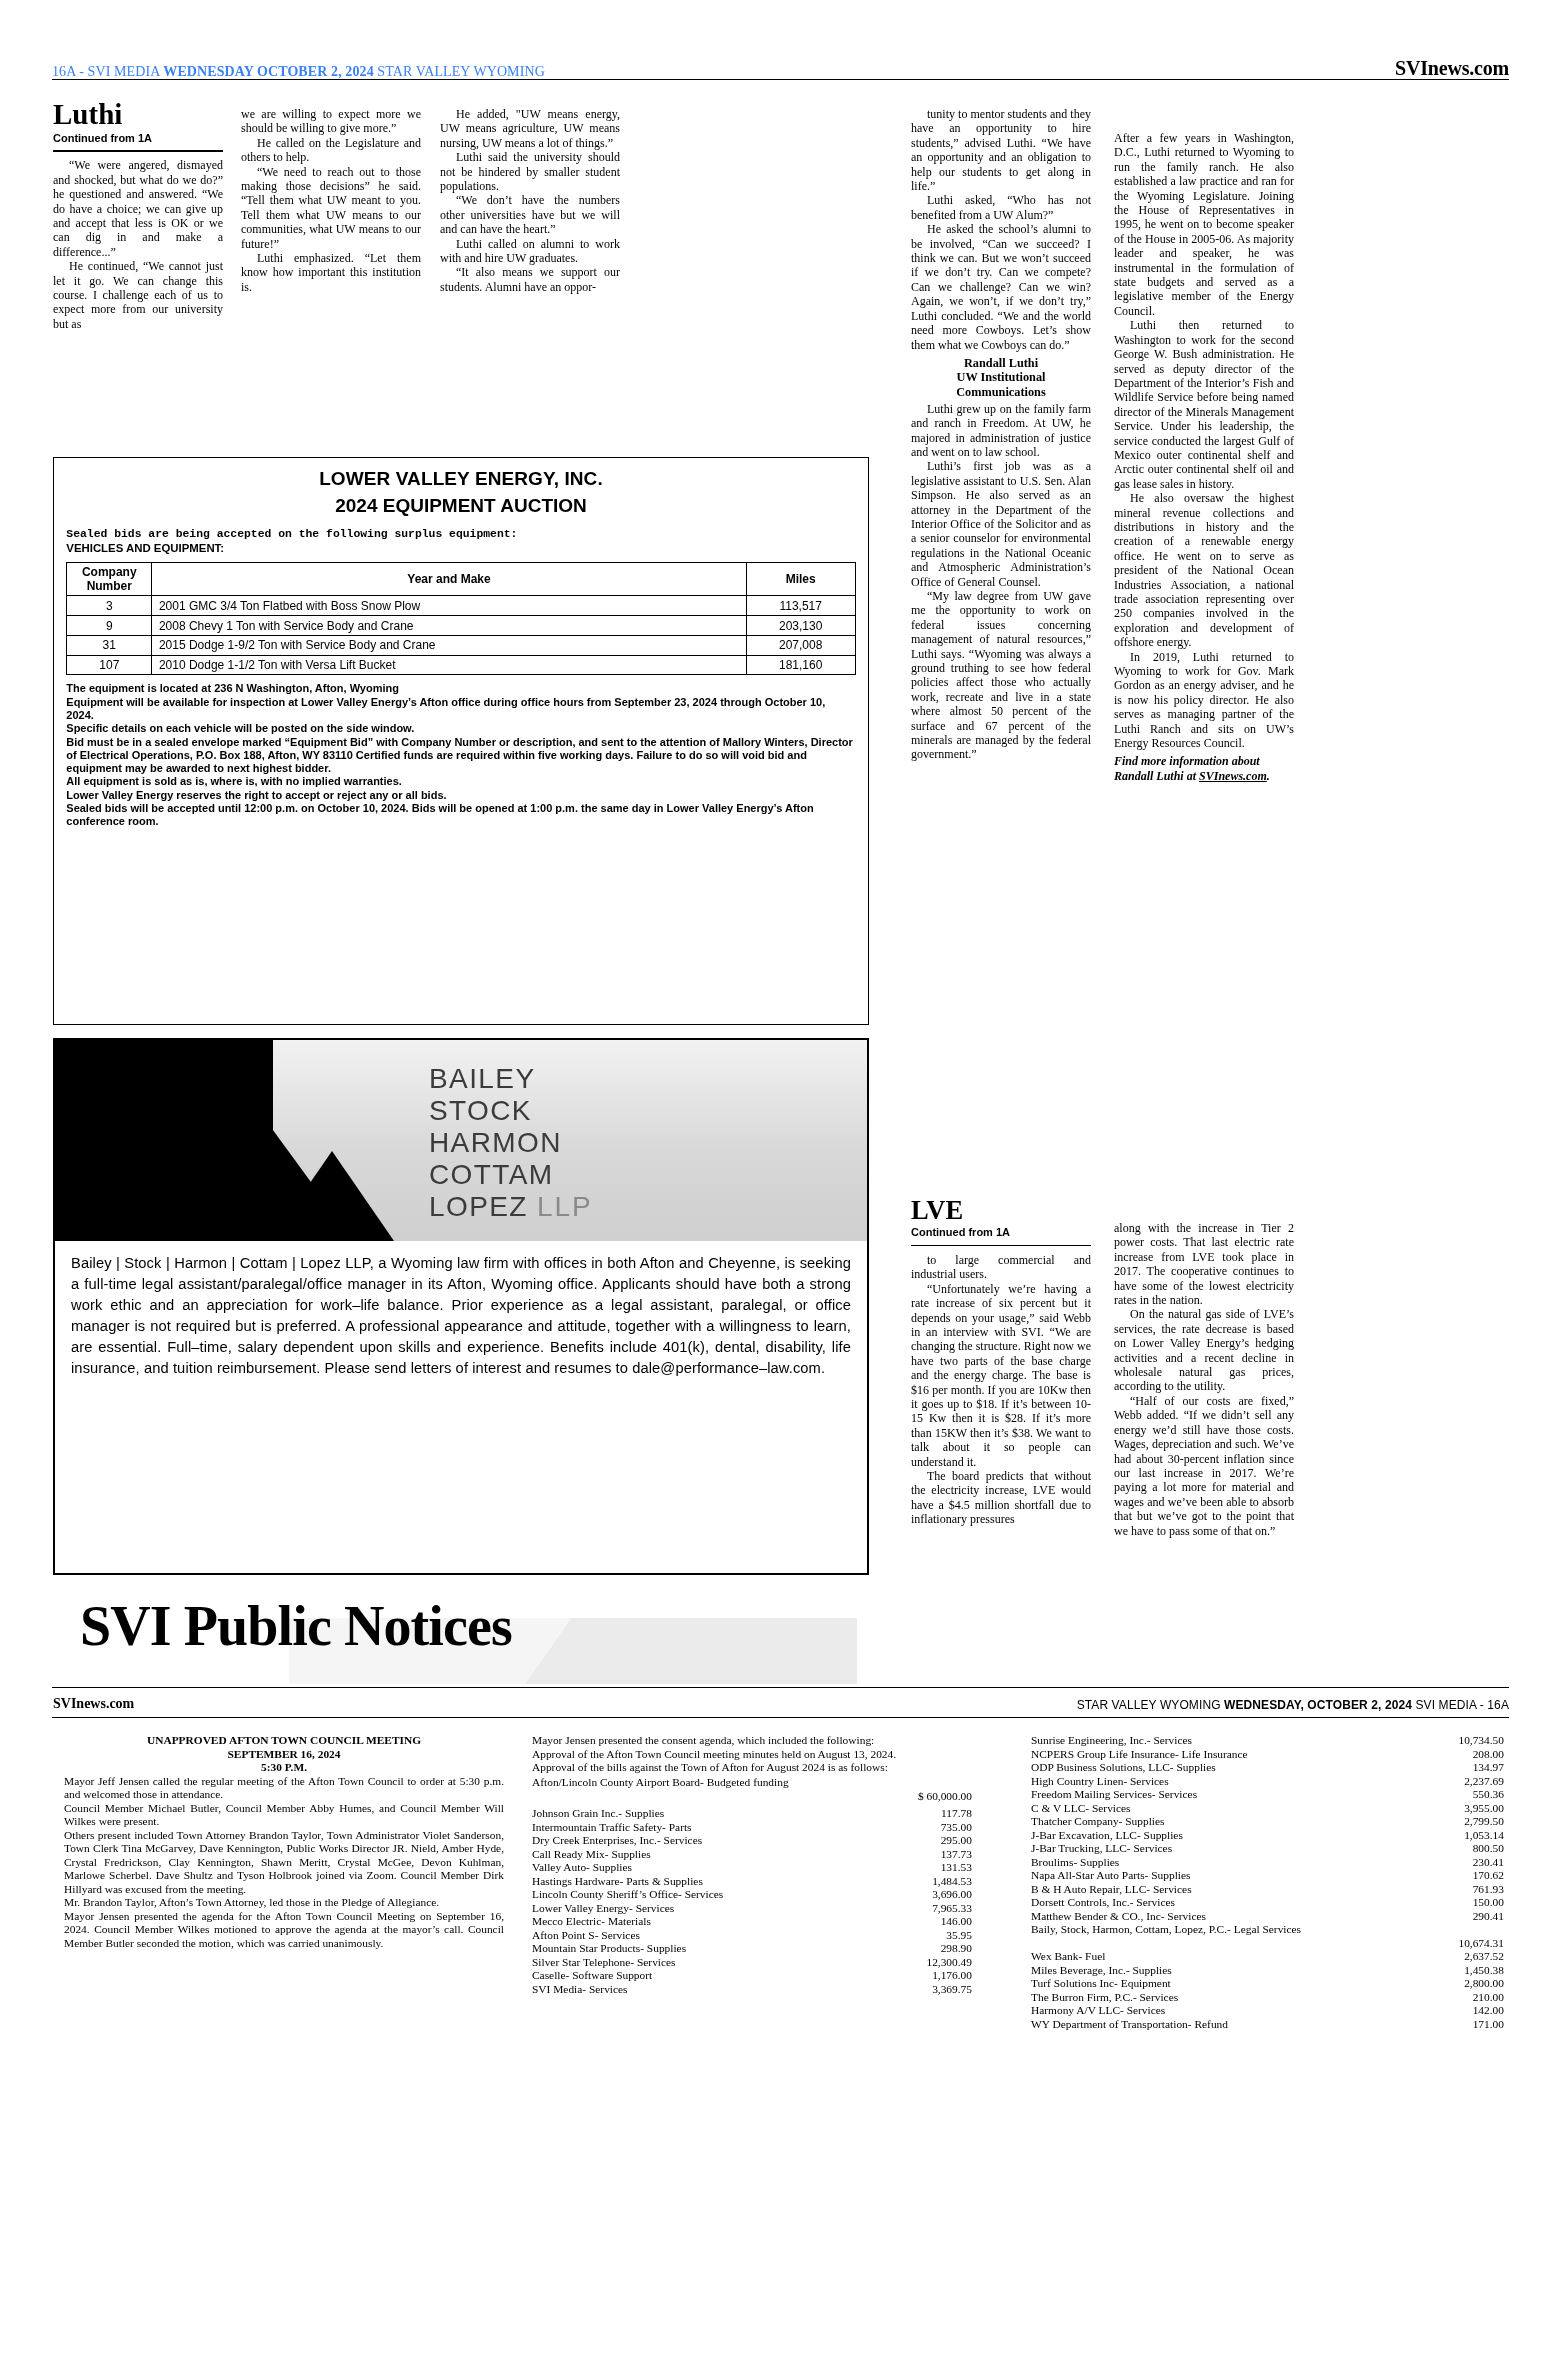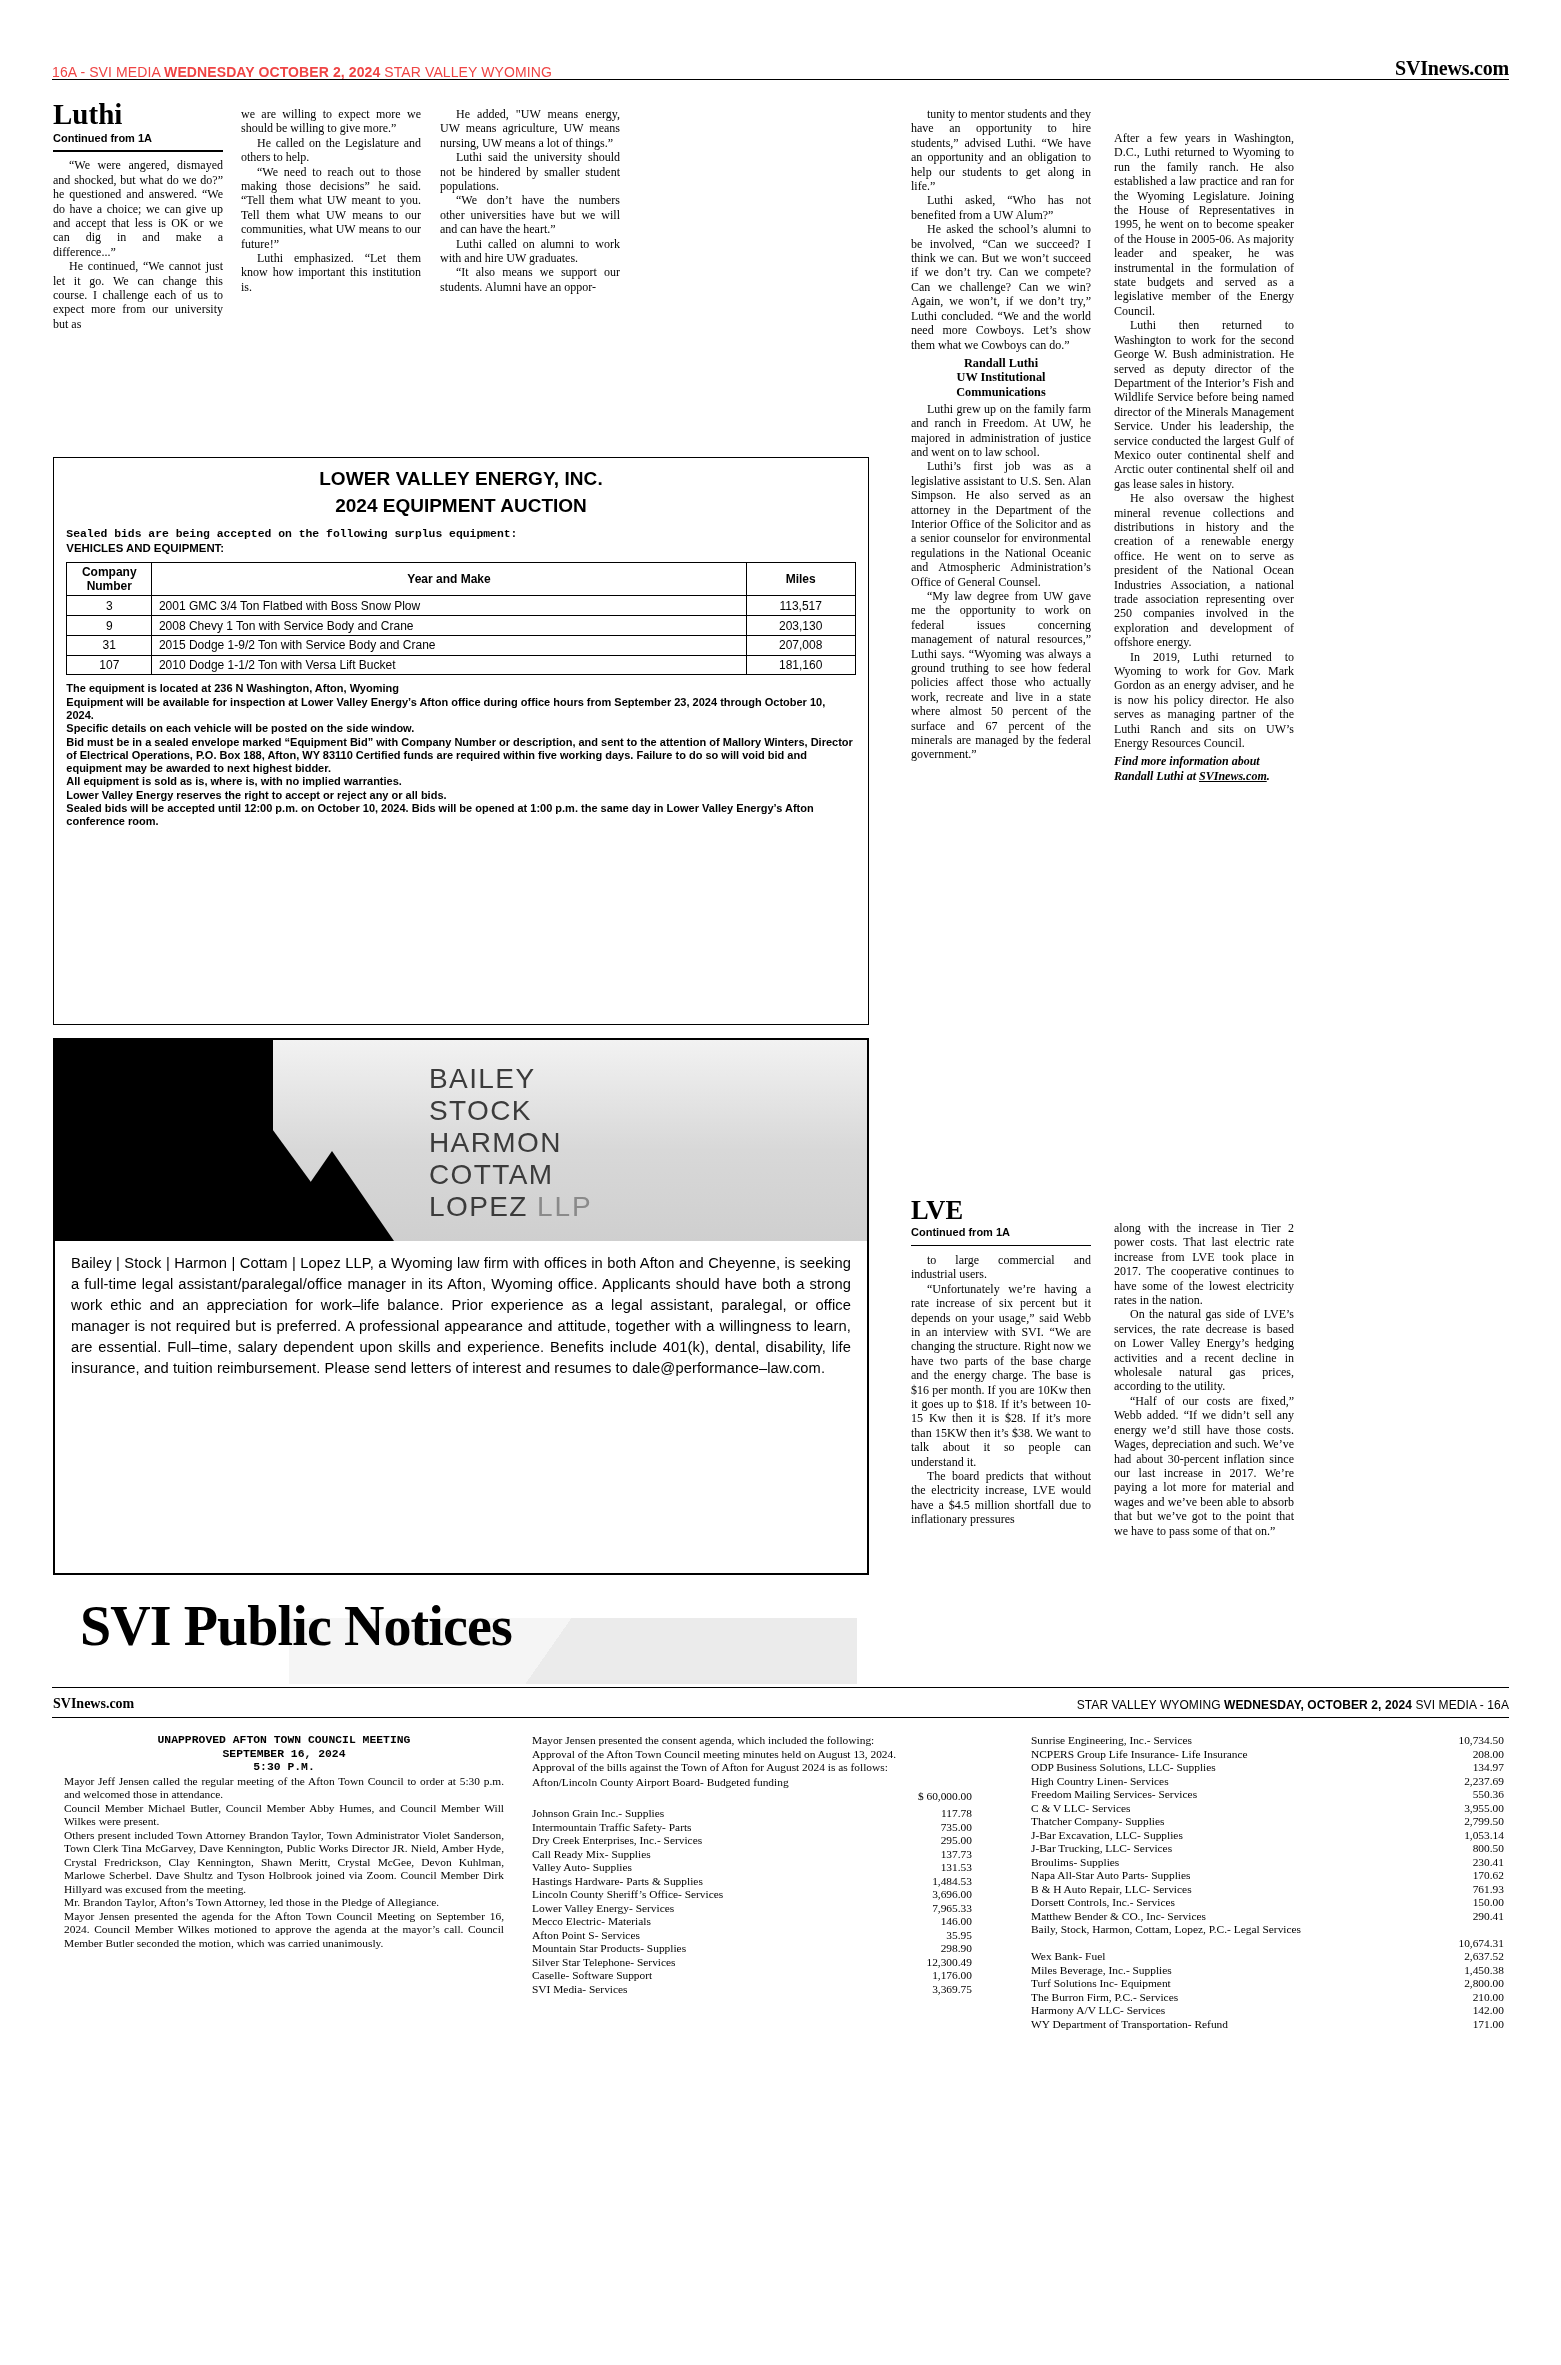--- a/index.html
+++ b/index.html
@@ -12,22 +12,22 @@
     -webkit-font-smoothing:antialiased;
   }
   .page { position:relative; width:1561px; height:2413px; padding:0; }
 
   
   .masthead {
     position:absolute; left:52px; top:57px; width:1457px;
     display:flex; align-items:flex-end; justify-content:space-between;
   }
   .masthead-left {
-    font-family:Liberation Sans, sans-serif;
-    font-size:14px; letter-spacing:0.1px; color:#ef4444;
+    font-family:Liberation Serif, serif;
+    font-size:14px; letter-spacing:0.1px; color:#3b82f6;
   }
   .masthead-left b { font-weight:bold; }
   .masthead-right {
     font-family:"Liberation Serif", serif;
     font-weight:bold; font-size:20px; letter-spacing:-0.2px;
   }
   .rule-top {
     position:absolute; left:52px; top:79px; width:1457px; height:1.4px; background:#000;
   }
 
@@ -151,21 +151,21 @@
     font-family:"Liberation Sans", sans-serif; font-size:12px; letter-spacing:0.1px;
     text-align:right;
   }
   .pn-footer-right b { font-weight:bold; }
   .pn-rule2 { position:absolute; left:52px; top:1717px; width:1457px; height:0.9px; background:#000; }
 
   
   .nc { position:absolute; font-size:11.4px; line-height:13.5px; }
   .nc p { margin:0; text-align:justify; text-indent:0; hyphens:auto; -webkit-hyphens:auto;}
   .nc .ctr { text-align:center; }
-  .nc .b { font-weight:bold;font-family:Liberation Mono, monospace; }
+  .nc .b { font-weight:bold; }
   .rowline { display:flex; justify-content:flex-start; gap:4.7px; }
   .rowline .nm { flex:1 1 auto; }
   .rowline .amt { flex:0 0 auto; text-align:right; white-space:nowrap; }
   .indent-amt { text-align:right; }
 </style>
 </head>
 <body>
 
 <div class="page">
 

